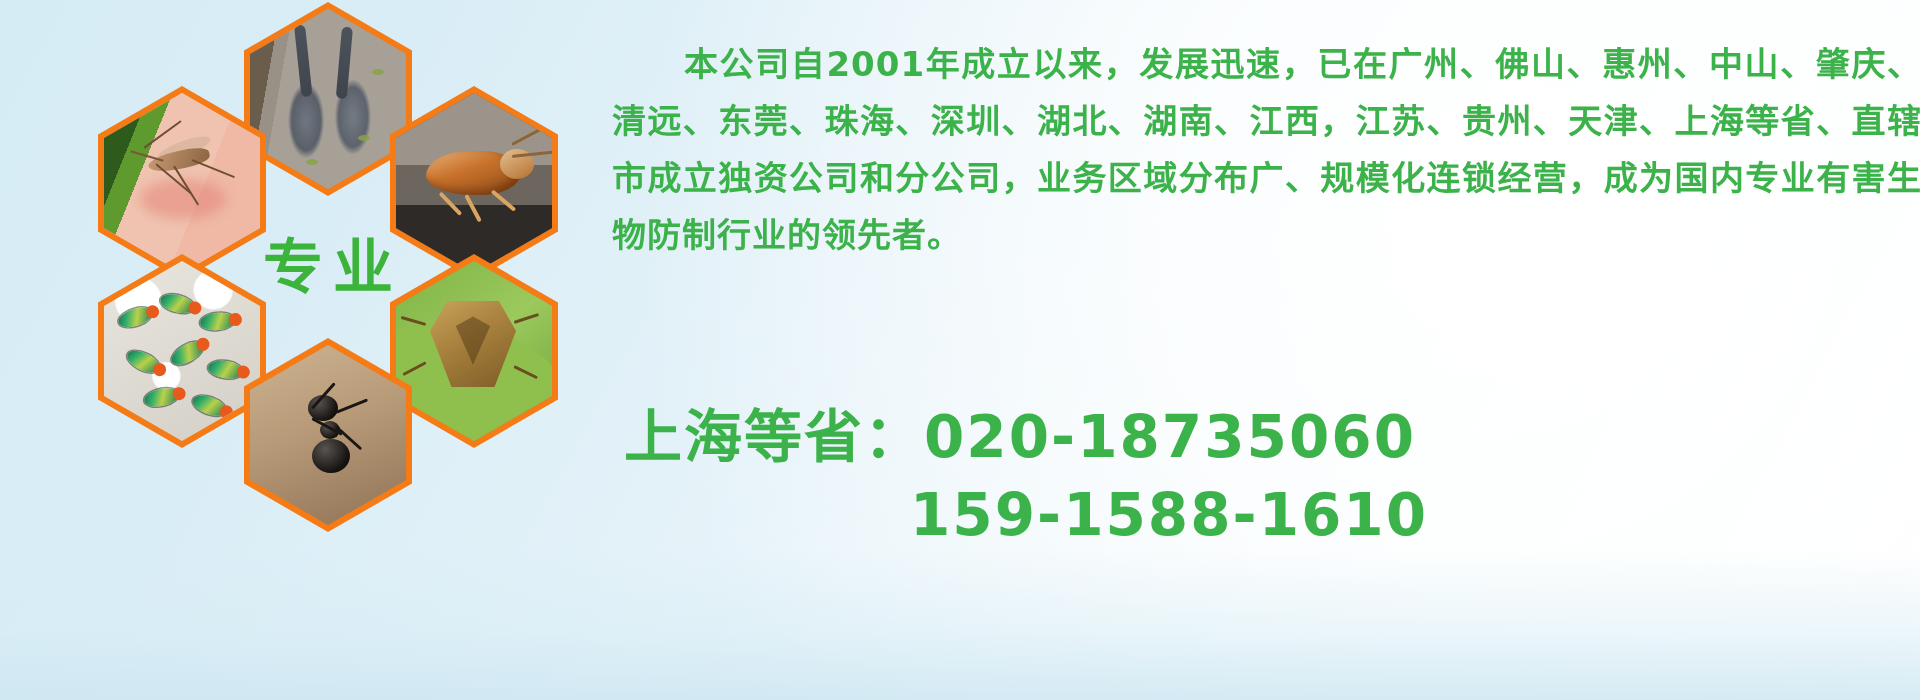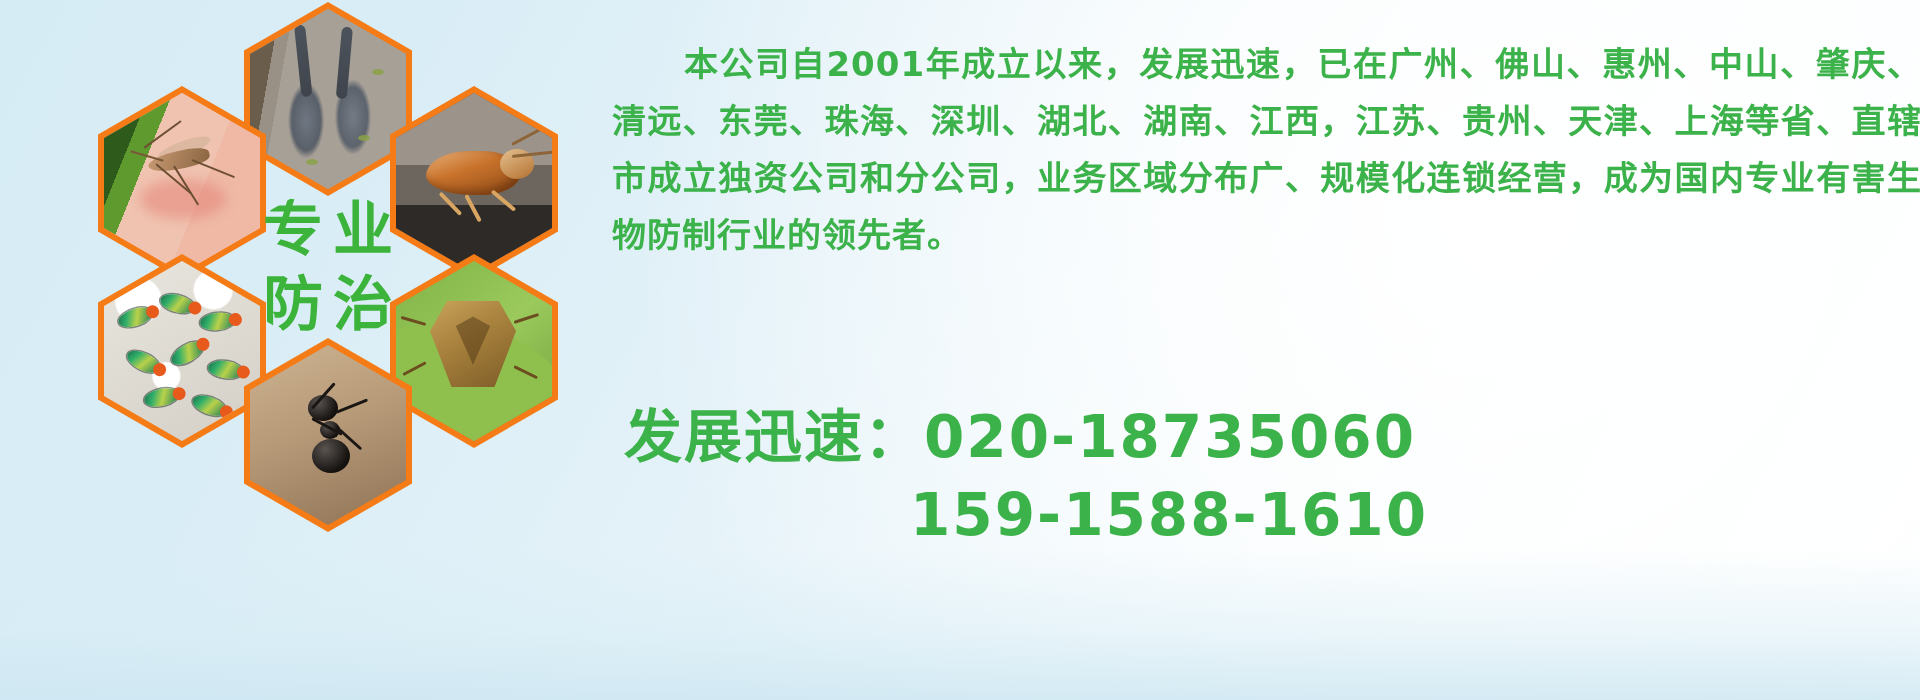--- a/index.html
+++ b/index.html
@@ -329,34 +329,33 @@
           <div class="al c"></div>
             <div class="al d"></div>
         </div>
       </div>
     </div>
 
     <div class="hex hex-center">
       <div class="inner">
         <div class="center-text">
           <span>专业</span>
-          <span>防治</span>
         </div>
       </div>
     </div>
 
   </div>
 
   <div class="content">
 
     <p class="paragraph">本公司自2001年成立以来，发展迅速，已在广州、佛山、惠州、中山、肇庆、清远、东莞、珠海、深圳、湖北、湖南、江西，江苏、贵州、天津、上海等省、直辖市成立独资公司和分公司，业务区域分布广、规模化连锁经营，成为国内专业有害生物防制行业的领先者。</p>
 
     <div class="contact">
       <div class="line1">
-        <span>发展迅速：</span><span>020-18735060</span>
+        <span>上海等省：</span><span>020-18735060</span>
       </div>
       <div class="line2">
         <span>159-1588-1610</span>
       </div>
     </div>
 
   </div>
 
 </div>
 

